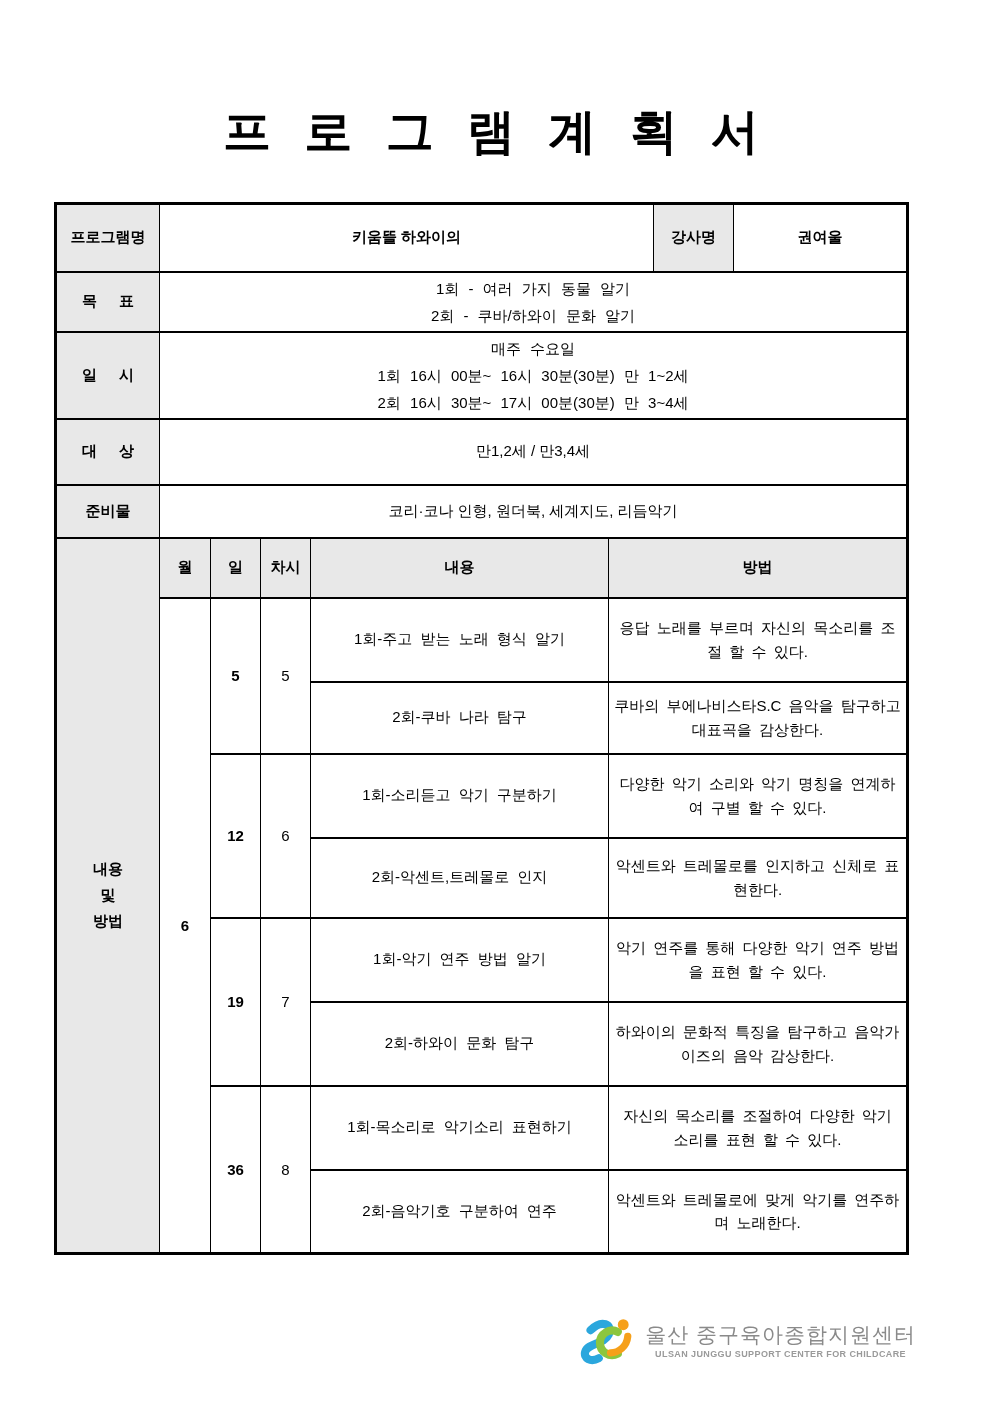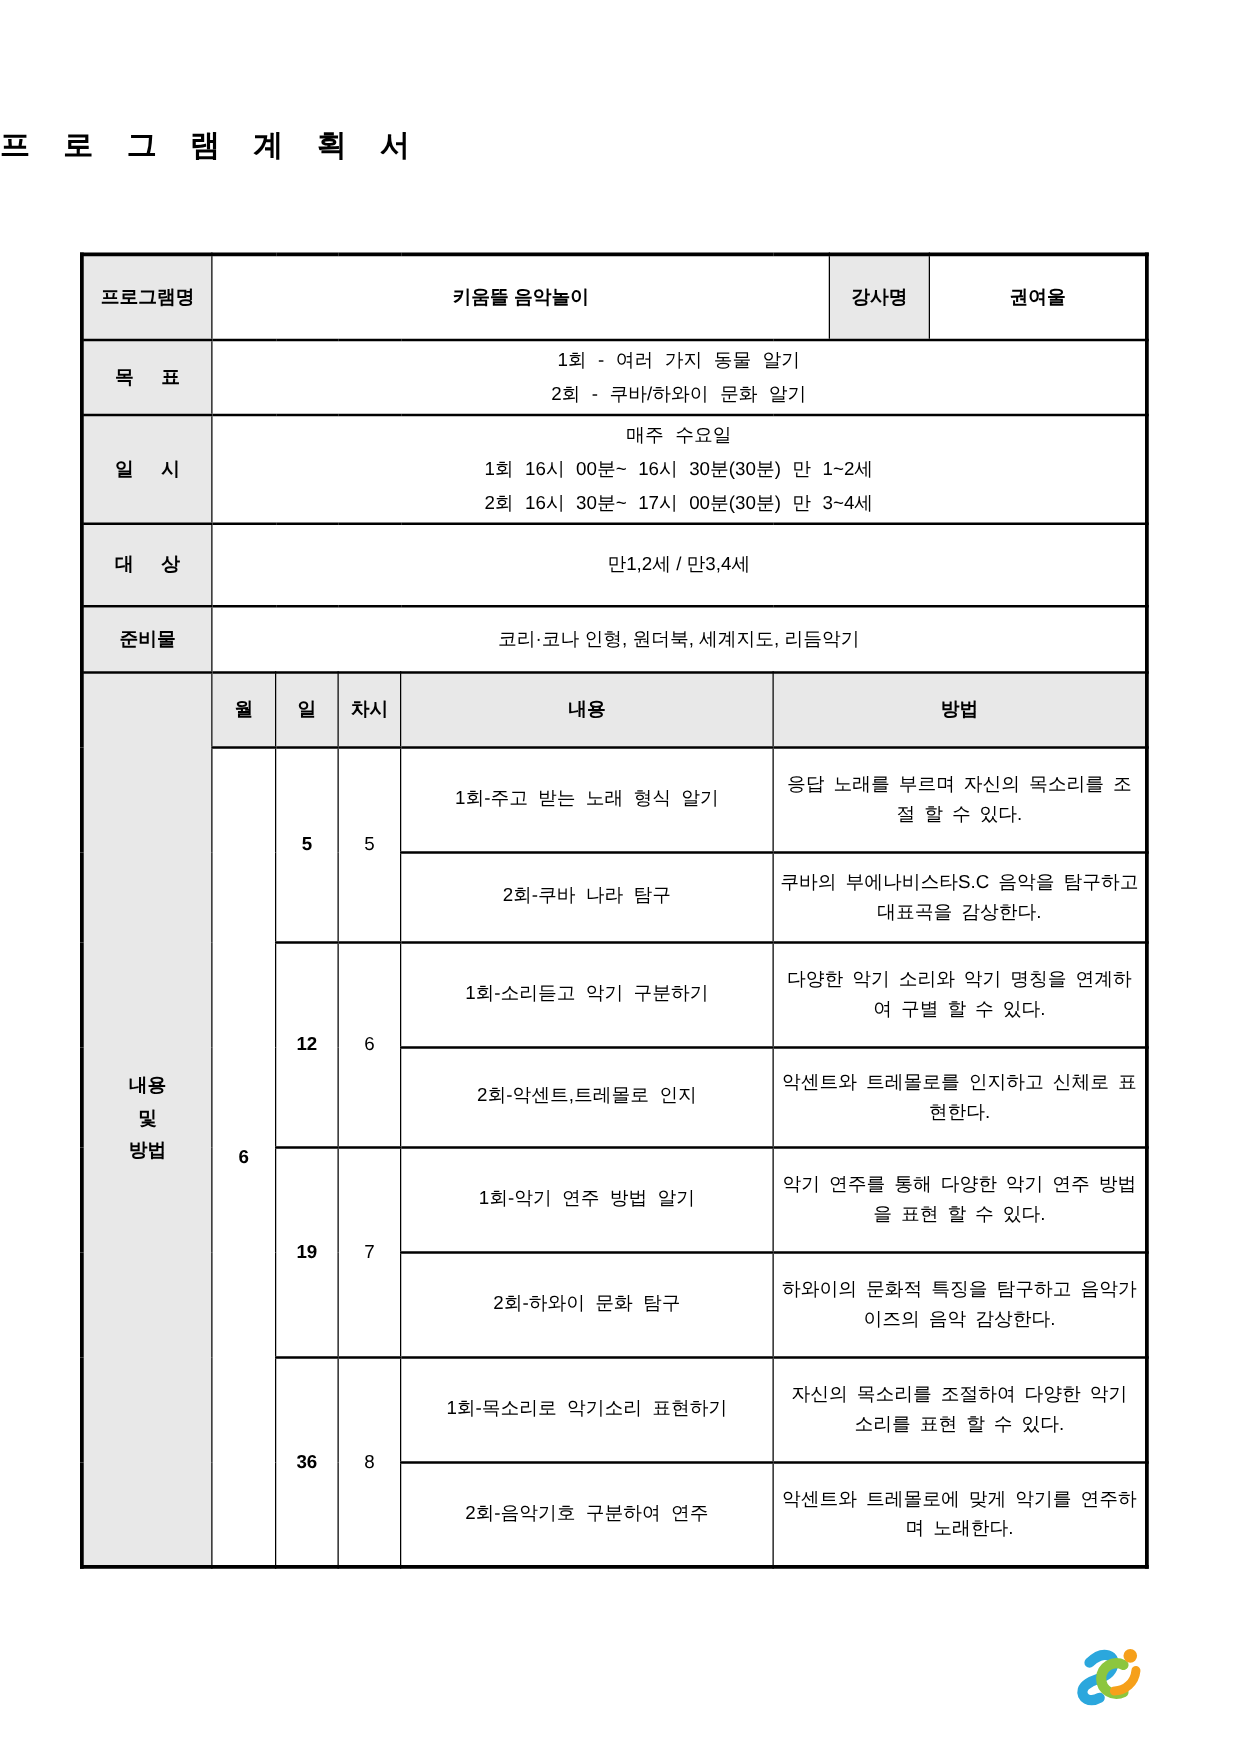--- a/index.html
+++ b/index.html
@@ -6,29 +6,29 @@
   body {
     width: 992px; height: 1403px;
     background: #ffffff;
     font-family: "Liberation Sans", "DejaVu Sans", sans-serif;
     color: #000;
     position: relative;
   }
   .page-title {
     position: absolute;
     top: 100px; left: 0; width: 100%;
-    text-align: left;
-    font-size: 24px;
+    text-align: center;
+    font-size: 48px;
     font-weight: bold;
     letter-spacing: 10px;
     color: #000;
   }
   table.doc {
     position: absolute;
-    left: 64px; top: 202px;
+    left: 54px; top: 202px;
     width: 852px;
     border-collapse: collapse;
     table-layout: fixed;
     border: 3px solid #000;
   }
   table.doc td {
     border-style: solid;
     border-color: #000;
     border-width: 2px 1px; 
     vertical-align: middle;
@@ -101,21 +101,21 @@
       <col style="width:50px">
     <col style="width:298px">
       <col style="width:45px">
       <col style="width:80px">
       <col style="width:174px">
   </colgroup>
 
   <tbody>
       <tr style="height:68px">
     <td class="lbl">프로그램명</td>
-    <td colspan="5" class="val-bold">키움뜰 음악놀이</td>
+    <td colspan="5" class="val-bold">키움뜰 하와이의</td>
     <td class="lbl">강사명</td>
     <td class="val-bold">권여울</td>
   </tr>
 
   <tr style="height:50px">
     <td class="lbl sp">목 표</td>
     <td colspan="7">
       <div class="line">1회 - 여러 가지 동물 알기</div>
       <div class="line">2회 - 쿠바/하와이 문화 알기</div>
     </td>
@@ -202,13 +202,17 @@
 
 <div class="footer">
   <span style="display:inline-block; line-height:0;">
     <svg width="58" height="50" viewBox="0 0 64 54">
       <path d="M15 15 C 27 3, 40 8, 35 20 C 30 31, 12 29, 9 39 C 7 46, 15 51, 24 46" fill="none" stroke-width="9" stroke-linecap="round" stroke="#2ba7dd"></path>
       <path d="M45 17 A 13.5 13.5 0 1 0 45 41" fill="none" stroke-width="9" stroke-linecap="round" stroke="#8cc63e"></path>
       <circle cx="51" cy="9" r="6" fill="#f6a01a"></circle>
       <path d="M56 22 C 55 33, 46 40, 37 40" fill="none" stroke-width="8" stroke-linecap="round" stroke="#f6a01a"></path>
     </svg>
   </span>
+  <span class="texts">
+    <div class="ko">울산 중구육아종합지원센터</div>
+    <div class="en">ULSAN JUNGGU SUPPORT CENTER FOR CHILDCARE</div>
+  </span>
 </div>
 
 </body></html>

